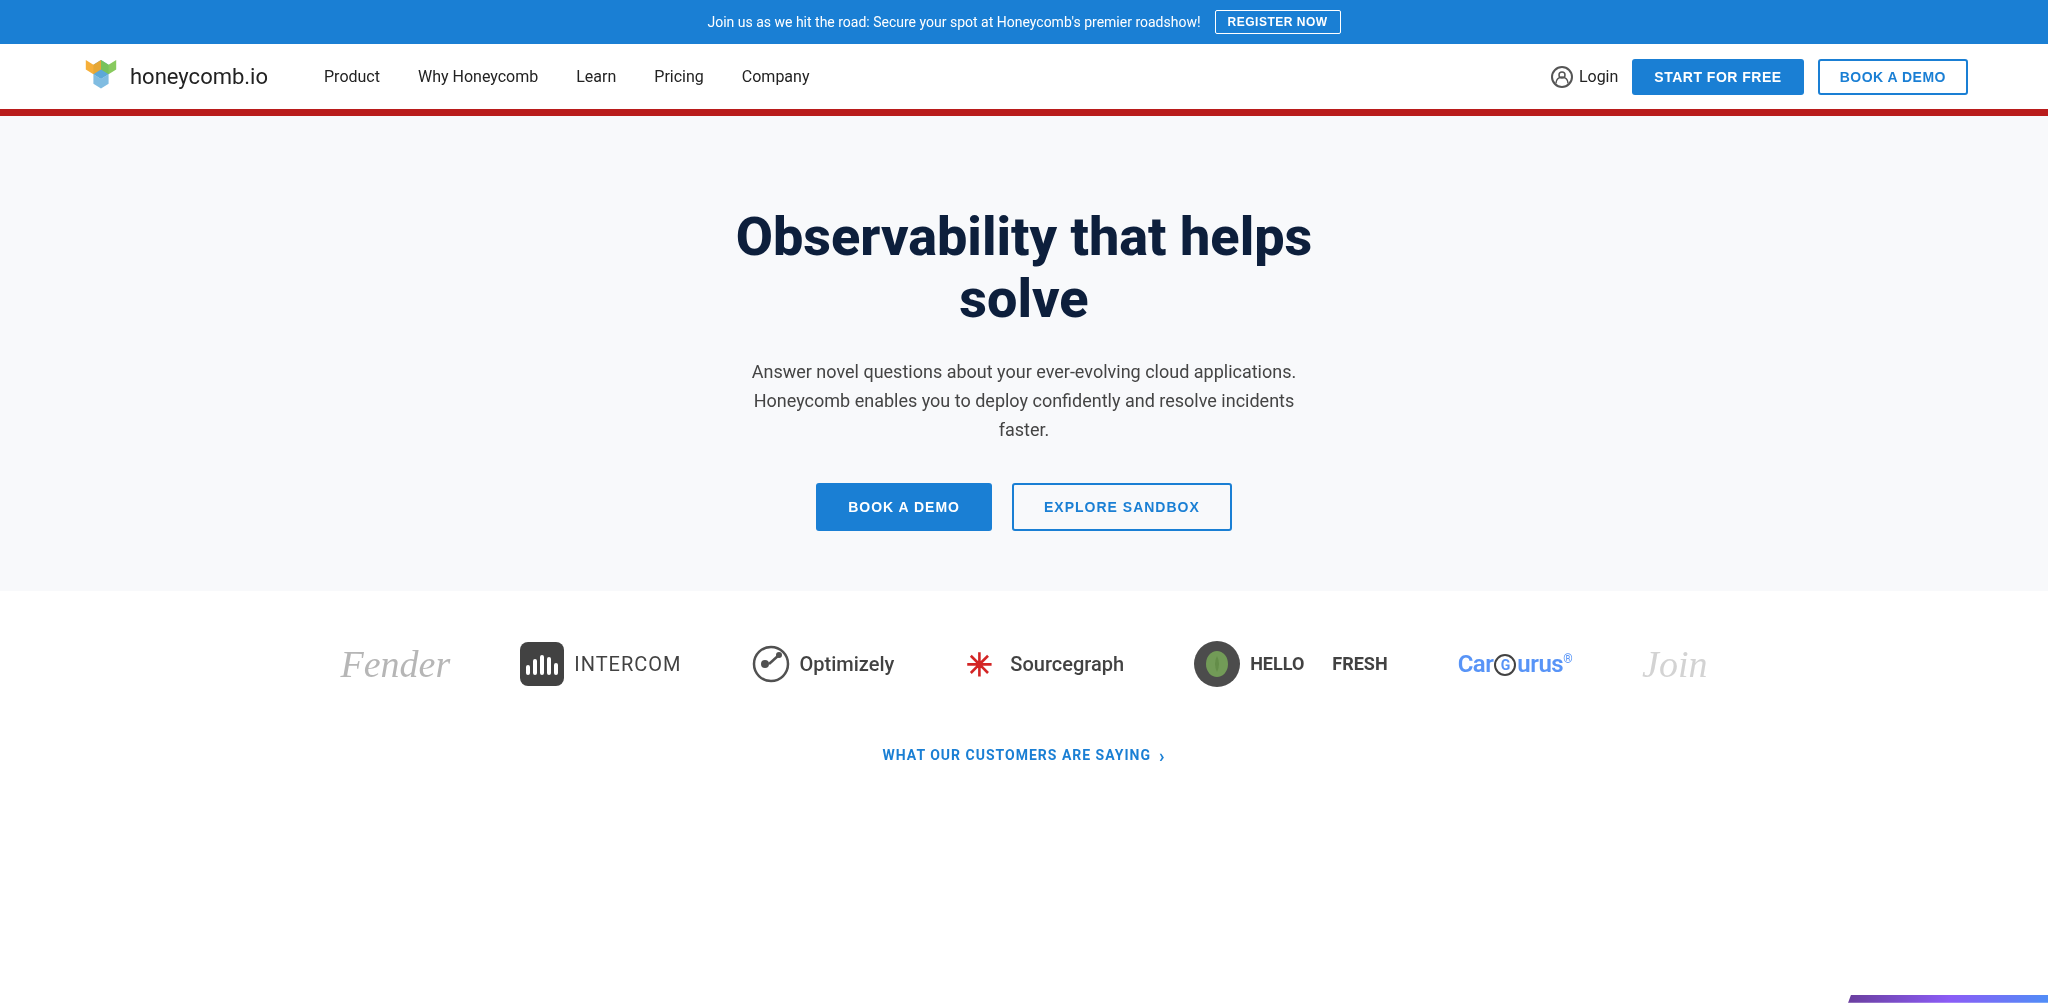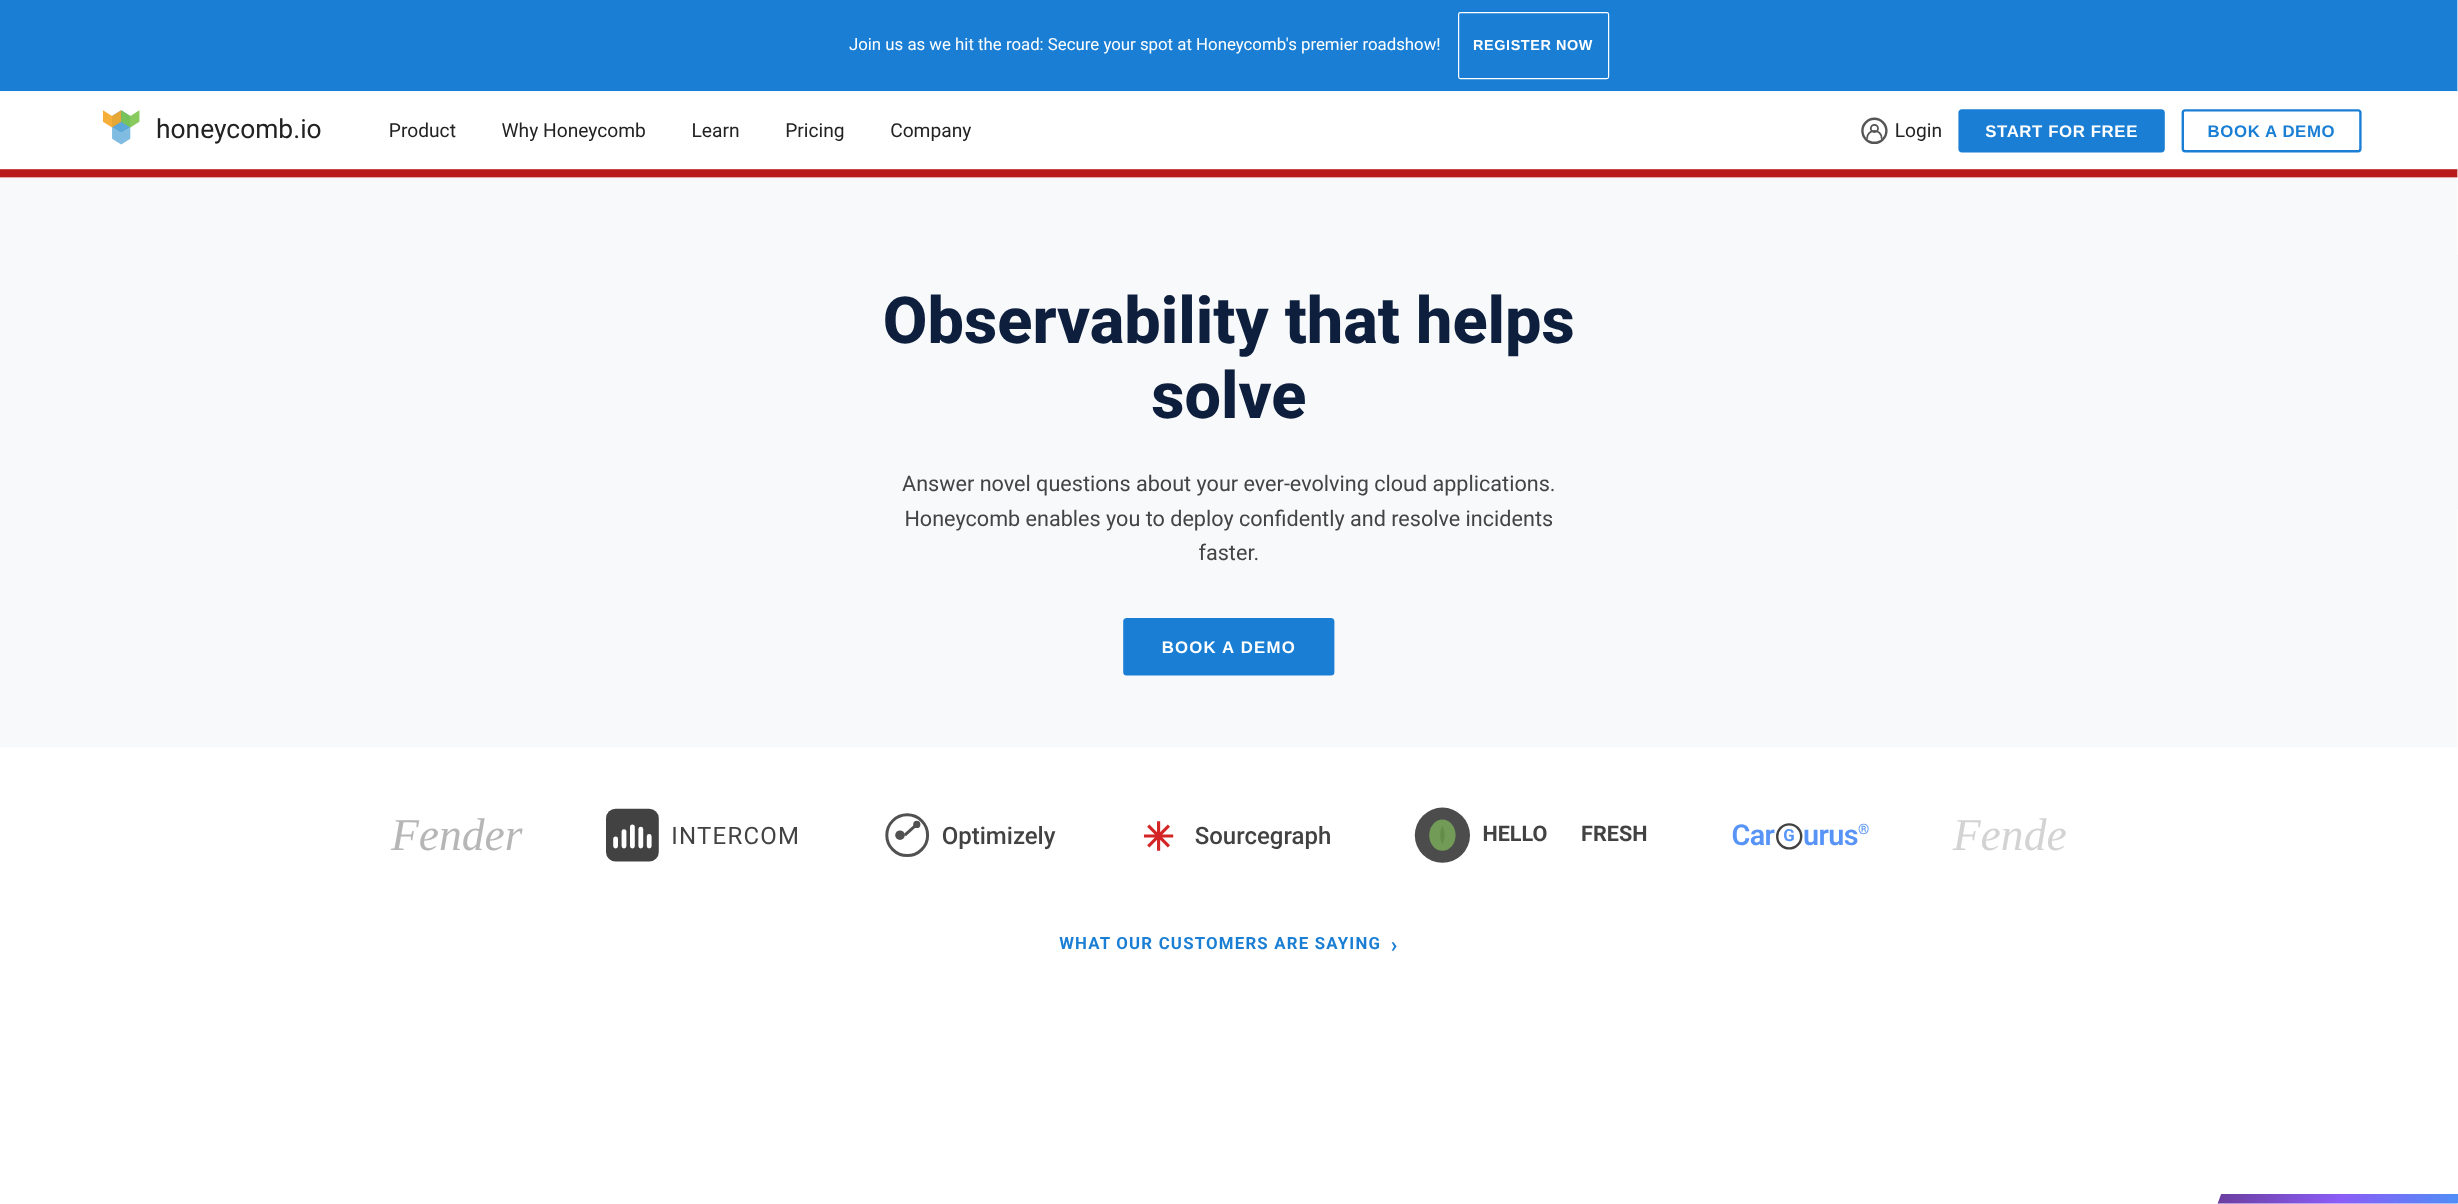--- a/index.html
+++ b/index.html
@@ -15,21 +15,21 @@
       display: flex;
       align-items: center;
       justify-content: center;
       gap: 14px;
     }
     #top-banner .banner-text { font-size: 14px; }
     #top-banner .register-btn {
       border: 1.5px solid #fff;
       color: #fff;
       background: transparent;
-      padding: 20px 12px;
+      padding: 4px 12px;
       font-size: 12px;
       font-weight: 700;
       letter-spacing: 0.5px;
       cursor: pointer;
       border-radius: 2px;
       white-space: nowrap;
     }
 
     
     nav {
@@ -325,20 +325,21 @@
   </div>
 </nav>
 
 <section class="hero">
   <h1>
     <span>Observability that helps solve</span><br>
   </h1>
   <p>Answer novel questions about your ever-evolving cloud applications. Honeycomb enables you to deploy confidently and resolve incidents faster.</p>
   <div class="hero-buttons">
     <button class="book-demo-btn-hero">BOOK A DEMO</button>
+    <button class="explore-sandbox-btn">EXPLORE SANDBOX</button>
   </div>
 </section>
 
 <div class="logos-section">
   <div class="logos-strip">
 
     <div class="logo-item">
       <span class="fender-script">Fender</span>
     </div>
 
@@ -383,21 +384,21 @@
         <span style="font-size:18px;font-weight:700;">HELLO</span>
         <span style="font-size:18px;font-weight:700;">FRESH</span>
       </div>
     </div>
 
     <div class="logo-item">
       <span class="cargurus-text" style="font-size:24px;font-weight:600;color:#3b82f6;letter-spacing:-0.5px;">Car<span style="display:inline-block;width:22px;height:22px;border-radius:50%;border:2.5px solid #222;text-align:center;line-height:19px;font-size:14px;font-weight:700;vertical-align:middle;margin:0 1px;">G</span>urus<sup style="font-size:12px;">®</sup></span>
     </div>
 
     <div class="logo-item">
-      <span class="fender-script-right">Fende</span>
+      <span class="fender-script-right">Join</span>
     </div>
 
   </div>
 </div>
 
 <a class="customers-link" href="#">
   <span>WHAT OUR CUSTOMERS ARE SAYING</span>
   <span style="font-size:18px;">›</span>
 </a>
 

